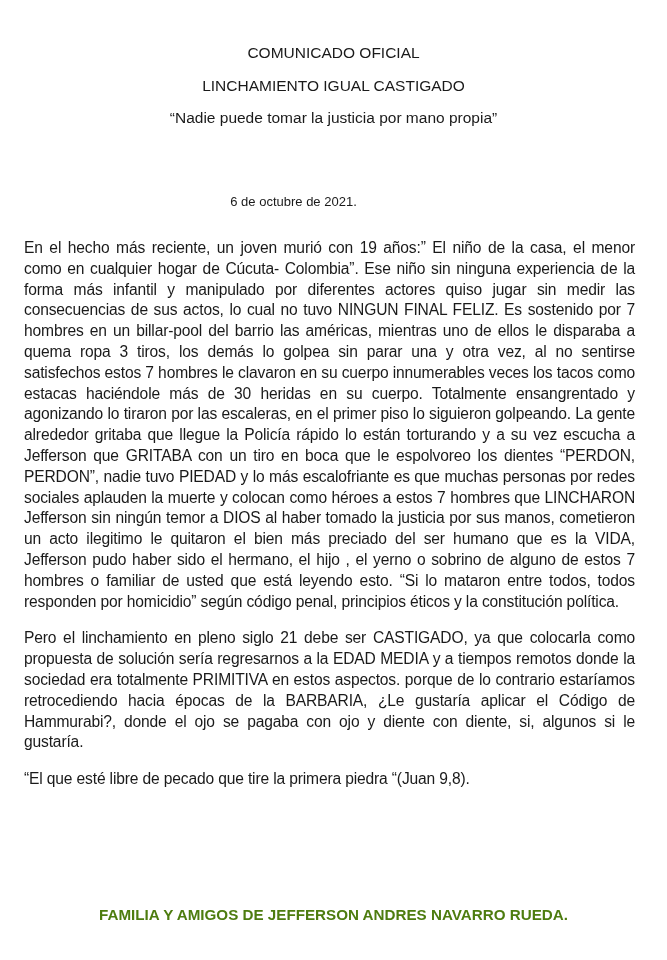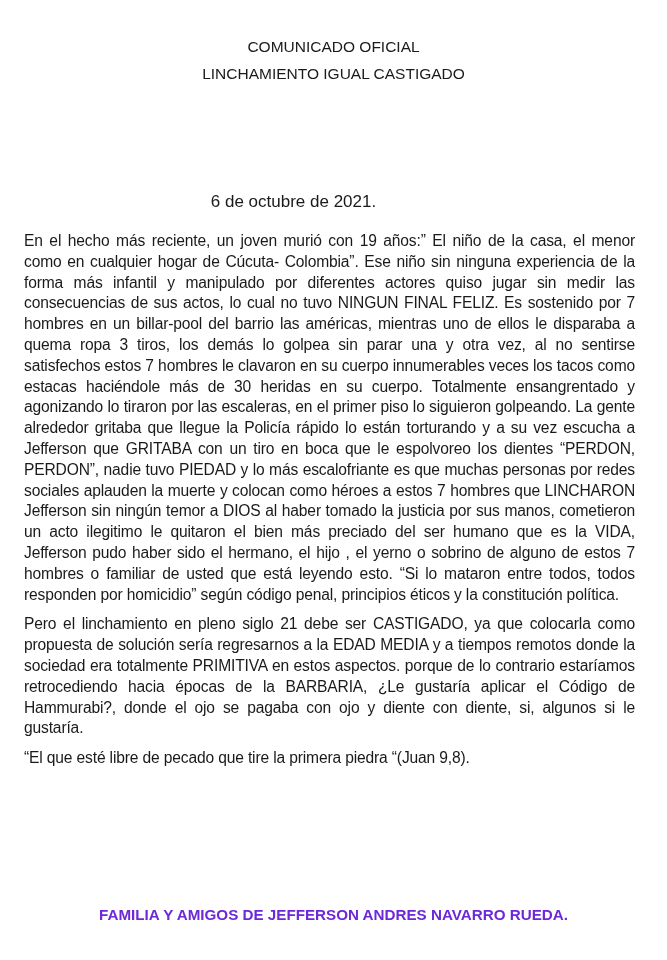--- a/index.html
+++ b/index.html
@@ -20,62 +20,64 @@
       left: 0;
       top: 34px;
       width: 667px;
       text-align: center;
       font-size: 15.5px;
     }
     .header .hline {
       height: 26.5px;
       line-height: 26px;
       white-space: nowrap;
+      margin-top: 6px;
     }
     .date {
       position: absolute;
       left: 0;
       top: 192px;
       width: 587px;
       text-align: center;
-      font-size: 17px;
+      font-size: 13px;
       line-height: 20px;
     }
     .body-text {
       position: absolute;
       left: 24px;
       top: 222px;
       width: 611px;
       font-size: 15.6px;
       line-height: 20.8px;
       text-align: justify;
       letter-spacing: -0.15px;
     }
     .body-text p {
-      margin: 9px 0 7px 0;
+      margin: 16px 0 7px 0;
     }
     .signature {
       position: absolute;
       left: 0;
       top: 905px;
       width: 667px;
       text-align: center;
       font-size: 15.2px;
       font-weight: bold;
       line-height: 20px;
       white-space: nowrap;
-      color: #6d28d9;
+      color: #4d7c0f;
     }
   </style>
 </head>
 <body>
 
 <div class="header">
   <div class="hline">COMUNICADO OFICIAL</div>
   <div class="hline">LINCHAMIENTO IGUAL CASTIGADO</div>
+  <div class="hline">“Nadie puede tomar la justicia por mano propia”</div>
 </div>
 
 <div class="date">6 de octubre de 2021.</div>
 
 <div class="body-text">
   <p>En el hecho más reciente, un joven murió con 19 años:” El niño de la casa, el menor como en cualquier hogar de Cúcuta- Colombia”. Ese niño sin ninguna experiencia de la forma más infantil y manipulado por diferentes actores quiso jugar sin medir las consecuencias de sus actos, lo cual no tuvo NINGUN FINAL FELIZ. Es sostenido por 7 hombres en un billar-pool del barrio las américas, mientras uno de ellos le disparaba a quema ropa 3 tiros, los demás lo golpea sin parar una y otra vez, al no sentirse satisfechos estos 7 hombres le clavaron en su cuerpo innumerables veces los tacos como estacas haciéndole más de 30 heridas en su cuerpo. Totalmente ensangrentado y agonizando lo tiraron por las escaleras, en el primer piso lo siguieron golpeando. La gente alrededor gritaba que llegue la Policía rápido lo están torturando y a su vez  escucha a Jefferson que GRITABA con un tiro en boca que le espolvoreo los dientes “PERDON, PERDON”, nadie tuvo PIEDAD y lo más escalofriante es que muchas personas por redes sociales aplauden la muerte y colocan como héroes a estos 7 hombres que LINCHARON Jefferson sin ningún temor a DIOS al haber tomado la justicia por sus manos, cometieron un acto ilegitimo le quitaron el bien más preciado del ser humano que es la VIDA, Jefferson pudo haber sido el hermano, el hijo , el yerno o sobrino de alguno de estos 7 hombres o familiar de usted que está leyendo esto. “Si lo mataron entre todos, todos responden por homicidio” según código penal, principios éticos y la constitución política.</p>
   <p>Pero el linchamiento en pleno siglo 21 debe ser CASTIGADO, ya que colocarla como propuesta de solución sería regresarnos a la EDAD MEDIA y a tiempos remotos donde la sociedad era totalmente PRIMITIVA en estos aspectos. porque de lo contrario estaríamos retrocediendo hacia épocas de la BARBARIA, ¿Le gustaría aplicar el Código de Hammurabi?, donde el ojo se pagaba con ojo y diente con diente, si, algunos si le gustaría.</p>
   <p>“El que esté libre de pecado que tire la primera piedra “(Juan 9,8).</p>
 </div>
 

